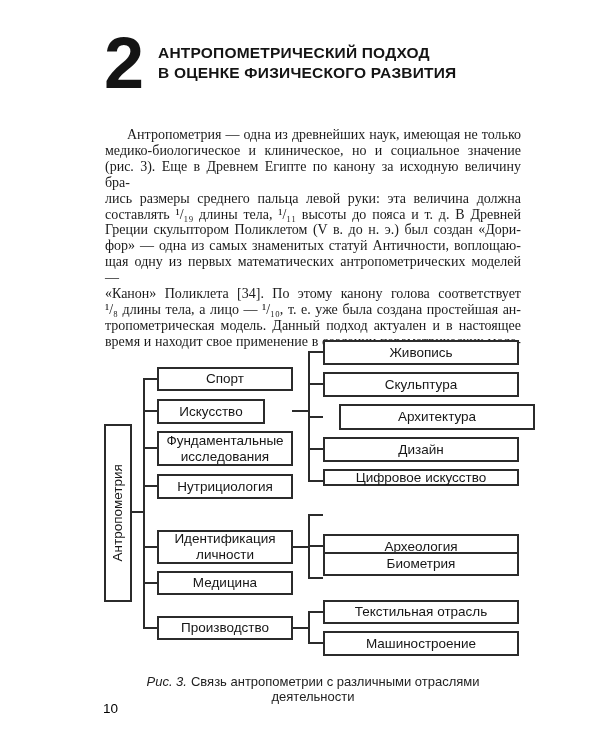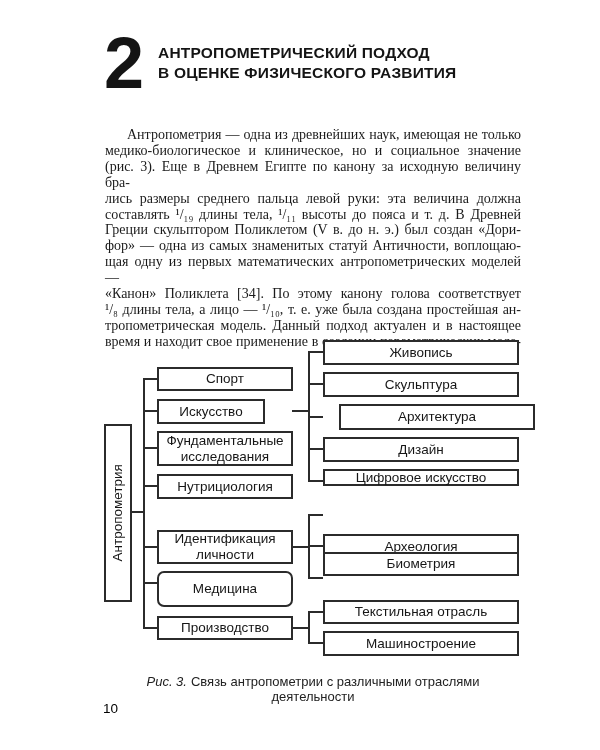--- a/index.html
+++ b/index.html
@@ -82,21 +82,21 @@
   <div class="dline" style="left:143px;top:485px;width:14px;height:2px;"></div>
   <div class="dline" style="left:143px;top:546px;width:14px;height:2px;"></div>
   <div class="dline" style="left:143px;top:582px;width:14px;height:2px;"></div>
   <div class="dline" style="left:143px;top:627px;width:14px;height:2px;"></div>
 
   <div class="dbox" style="left:157px;top:367px;width:136px;height:24px;">Спорт</div>
   <div class="dbox" style="left:157px;top:399px;width:108px;height:25px;">Искусство</div>
   <div class="dbox" style="left:157px;top:431px;width:136px;height:35px;">Фундаментальные исследования</div>
   <div class="dbox" style="left:157px;top:474px;width:136px;height:25px;">Нутрициология</div>
   <div class="dbox" style="left:157px;top:530px;width:136px;height:34px;">Идентификация личности</div>
-  <div class="dbox" style="left:157px;top:571px;width:136px;height:36px;border-radius:7px;">Медицина</div>
+  <div class="dbox" style="left:157px;top:571px;width:136px;height:24px;">Медицина</div>
   <div class="dbox" style="left:157px;top:616px;width:136px;height:24px;">Производство</div>
 
   <div class="dline" style="left:292px;top:410px;width:18px;height:2px;"></div>
   <div class="dline" style="left:308px;top:351px;width:2px;height:131px;"></div>
   <div class="dline" style="left:308px;top:351px;width:15px;height:2px;"></div>
   <div class="dline" style="left:308px;top:383px;width:15px;height:2px;"></div>
   <div class="dline" style="left:308px;top:416px;width:15px;height:2px;"></div>
   <div class="dline" style="left:308px;top:448px;width:15px;height:2px;"></div>
   <div class="dline" style="left:308px;top:480px;width:15px;height:2px;"></div>
 

